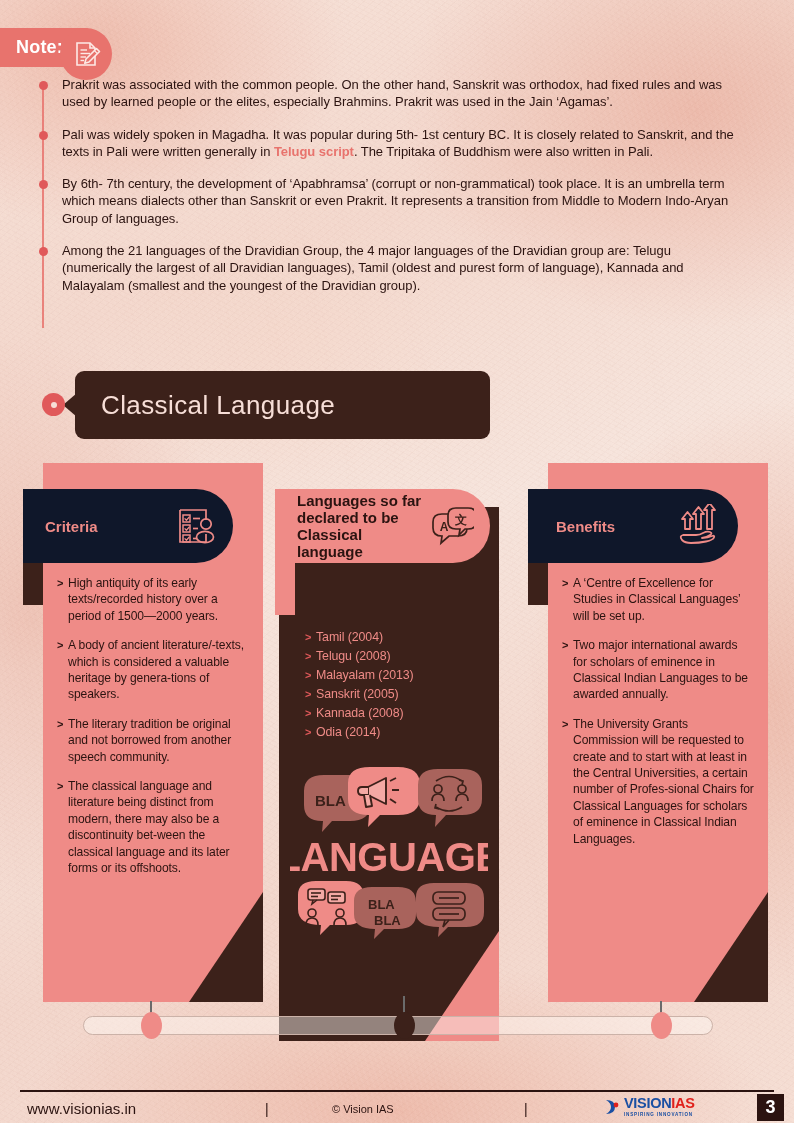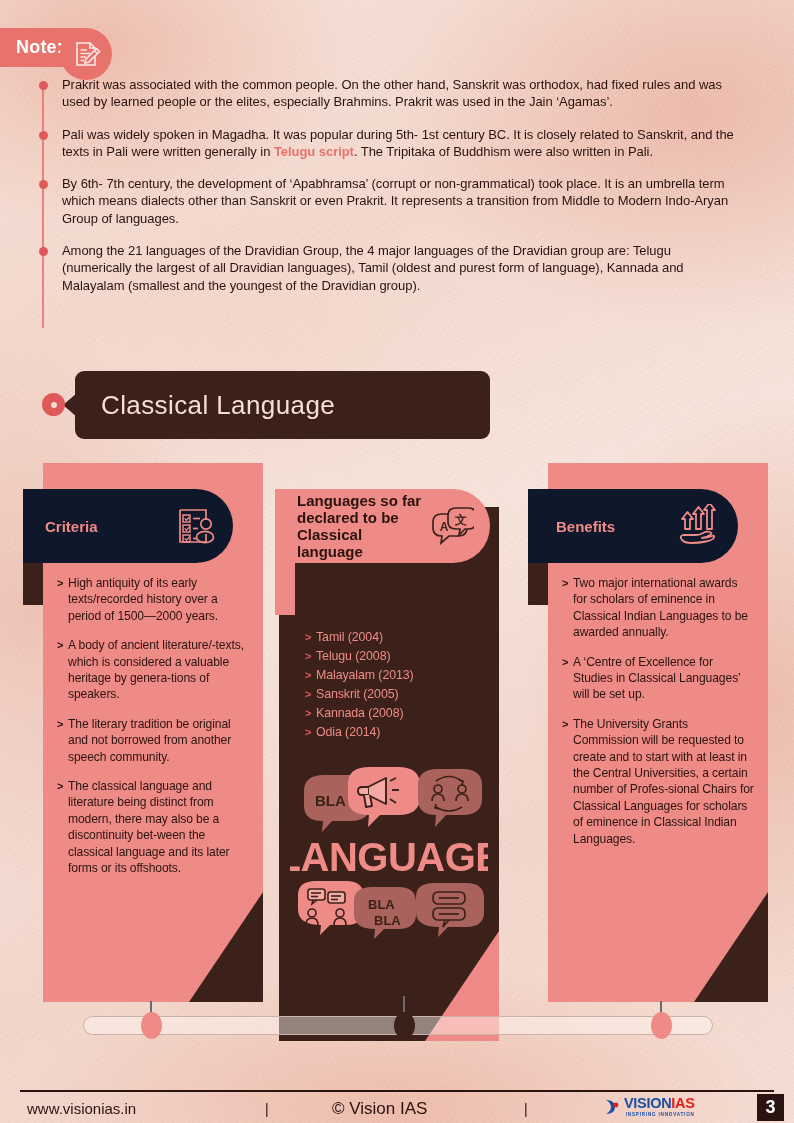--- a/index.html
+++ b/index.html
@@ -305,28 +305,27 @@
     height: 2px;
     background: #2b1310;
   }
   .footer {
     position: absolute;
     left: 0; top: 1094px;
     width: 687px;
     height: 29px;
     display: flex;
     align-items: center;
-    text-align: right;
   }
   .f-url {
     position: absolute; left: 27px;
     font-size: 15px; color: #2b1310;
   }
   .f-sep1 { position: absolute; left: 265px; font-size: 14px; color: #2b1310; }
-  .f-copy { position: absolute; left: 332px; font-size: 17px; color: #2b1310; }
+  .f-copy { position: absolute; left: 332px; font-size: 11px; color: #2b1310; }
   .f-sep2 { position: absolute; left: 524px; font-size: 14px; color: #2b1310; }
   .f-logo { position: absolute; left: 603px; top: 2px; display: flex; align-items: center; gap: 4px; }
   .logo-word { display: flex; flex-direction: column; line-height: 1; }
   .logo-main { font-size: 14.5px; font-weight: bold; letter-spacing: -.3px; }
   .logo-vision { color: #1a4fa3; }
   .logo-ias { color: #e0201b; }
   .logo-tag {
     font-size: 4.6px; color: #1a4fa3; letter-spacing: .8px;
     margin-top: 2px; font-weight: bold;
   }
@@ -516,22 +515,22 @@
           <text x="14" y="25" text-anchor="middle" font-family="'Liberation Sans',sans-serif" font-size="12" font-weight="bold" fill="#3c211a">A</text>
           <path d="M18 9 q0 -7 8 -7 h12 q8 0 8 7 v7 q0 7 -8 7 h-3 l-6 6 l1 -6 h-4 q-8 0 -8 -7 z" fill="#ef8b87" stroke="#3c211a" stroke-width="1.7"></path>
           <text x="31" y="18" text-anchor="middle" font-family="'Liberation Sans',sans-serif" font-size="12" font-weight="bold" fill="#3c211a">文</text>
         </svg>
       </span>
     </div>
 
     <div class="card card-3">
       <div class="card-body">
         <div class="card-list">
+          <div class="li">A ‘Centre of Excellence for Studies in Classical Languages’ will be set up.</div>
           <div class="li">Two major international awards for scholars of eminence in Classical Indian Languages to be awarded annually.</div>
-          <div class="li">A ‘Centre of Excellence for Studies in Classical Languages’ will be set up.</div>
           <div class="li">The University Grants Commission will be requested to create and to start with at least in the Central Universities, a certain number of Profes-sional Chairs for Classical Languages for scholars of eminence in Classical Indian Languages.</div>
         </div>
         <div class="corner"></div>
       </div>
     </div>
     <div class="pill-tail tail-3"></div>
     <div class="pill pill-3">
       <span class="pill-title">Benefits</span>
       <span class="pill-icon">
         <svg width="46" height="44" viewBox="0 0 46 44">

